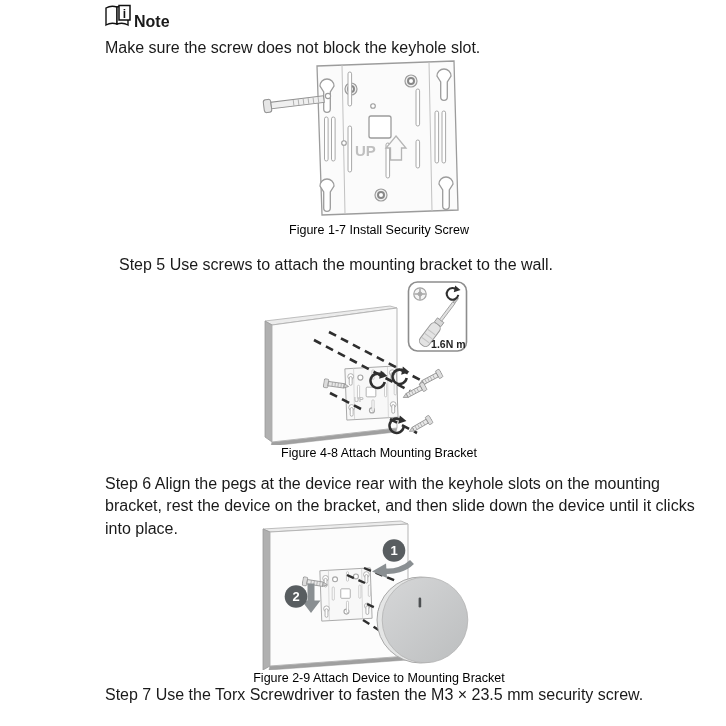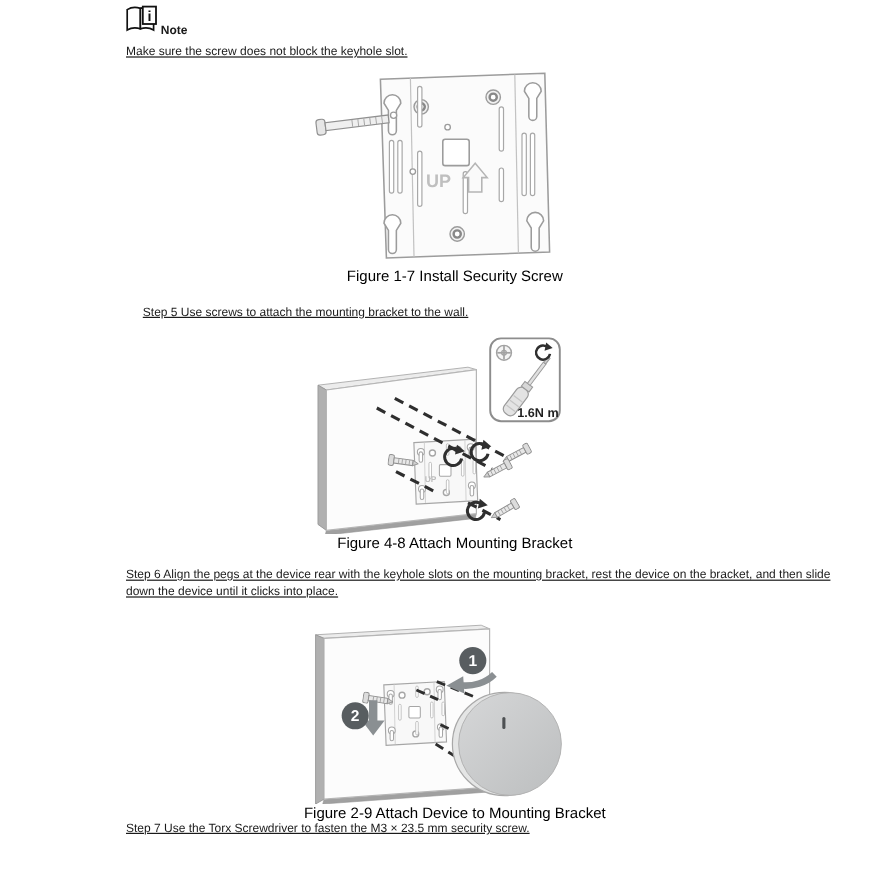--- a/index.html
+++ b/index.html
@@ -1,24 +1,24 @@
 <!DOCTYPE html>
 <html><head>
 <meta charset="utf-8">
 <style>
   html,body{margin:0;padding:0;}
   body{
     width:726px;height:726px;background:#ffffff;position:relative;overflow:hidden;
     font-family:"Liberation Sans", sans-serif;color:#1a1a1a;
   }
   .abs{position:absolute;}
-  .body-text{font-size:10px;line-height:1.4;color:#1a1a1a;text-decoration:underline;}
+  .body-text{font-size:16px;line-height:1.4;color:#1a1a1a;}
   .caption{width:726px;left:16px;text-align:center;font-size:12.5px;color:#000000;}
   .note-head{display:flex;align-items:flex-end;gap:1px;}
-  .note-label{font-size:10px;font-weight:bold;position:relative;top:2px;}
+  .note-label{font-size:16px;font-weight:bold;position:relative;top:2px;}
   svg text{font-family:"Liberation Sans", sans-serif;}
 </style>
 </head>
 <body>
 
 <svg width="0" height="0" style="position:absolute" aria-hidden="true">
   <defs>
     <linearGradient id="devgrad" x1="0" y1="0" x2="1" y2="1">
       <stop offset="0" stop-color="#d6d7d8"></stop>
         <stop offset="1" stop-color="#bcbebf"></stop>

